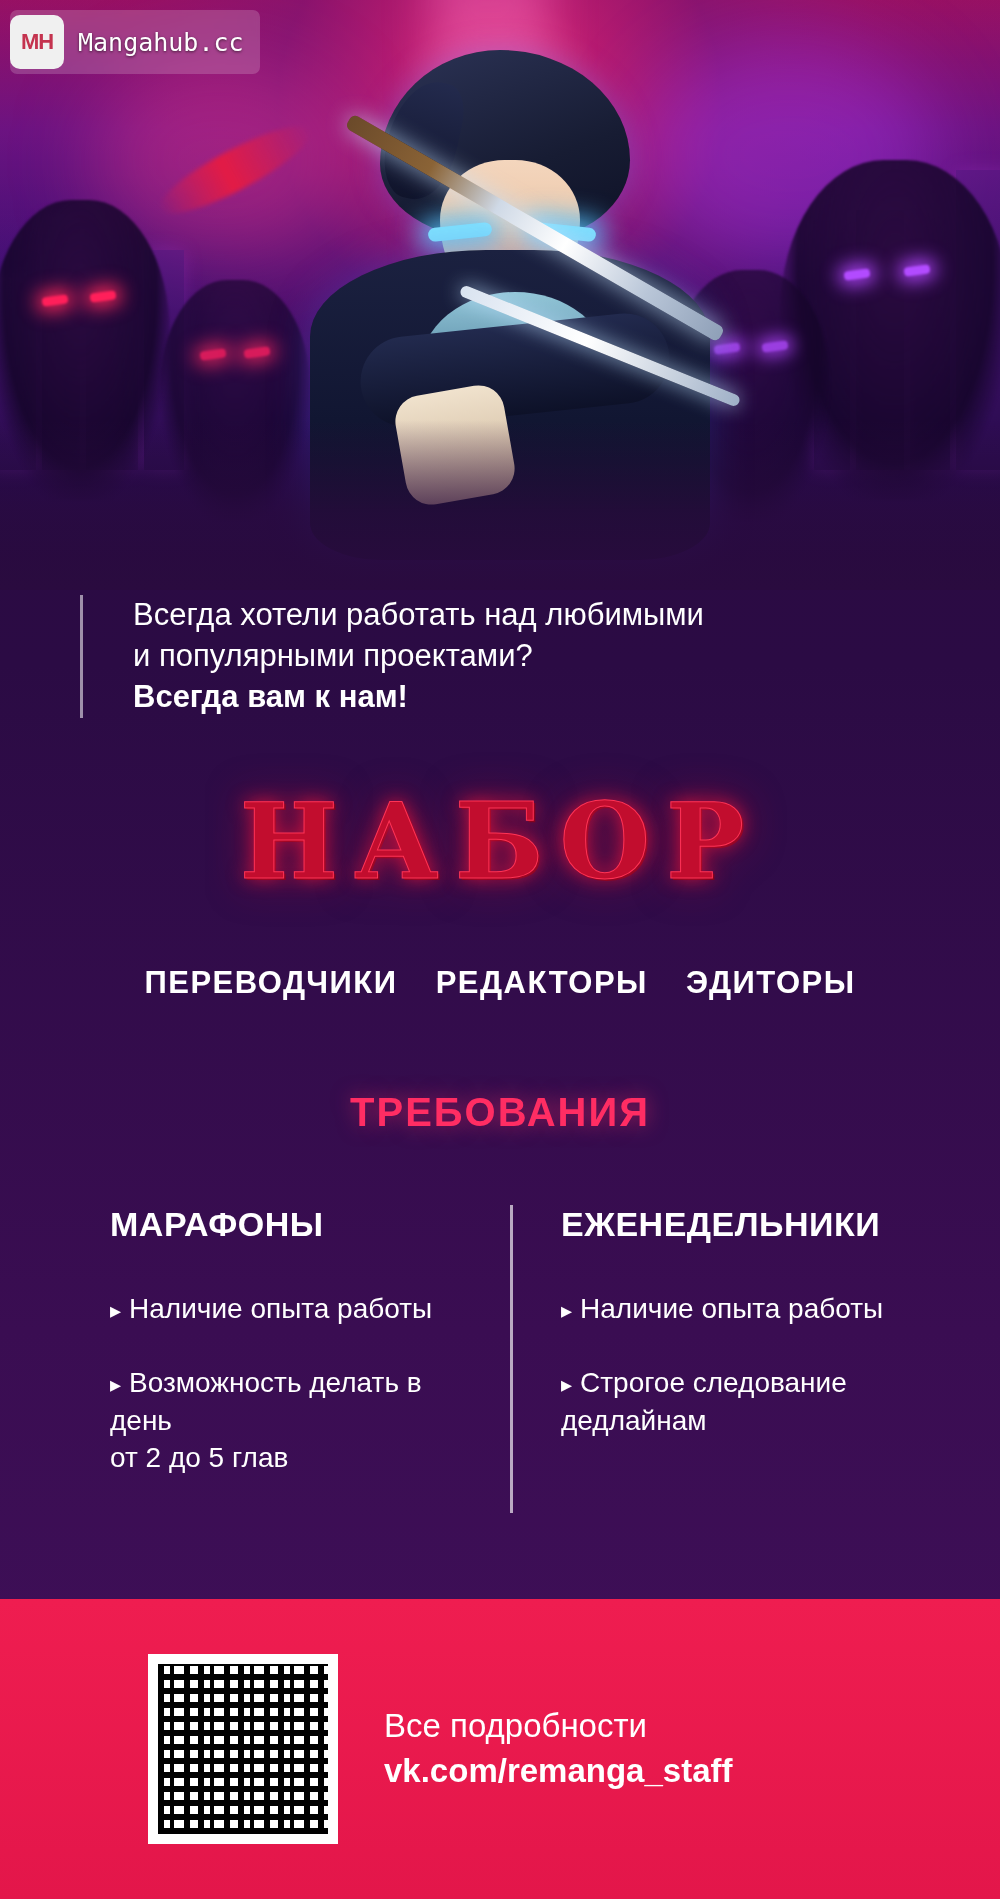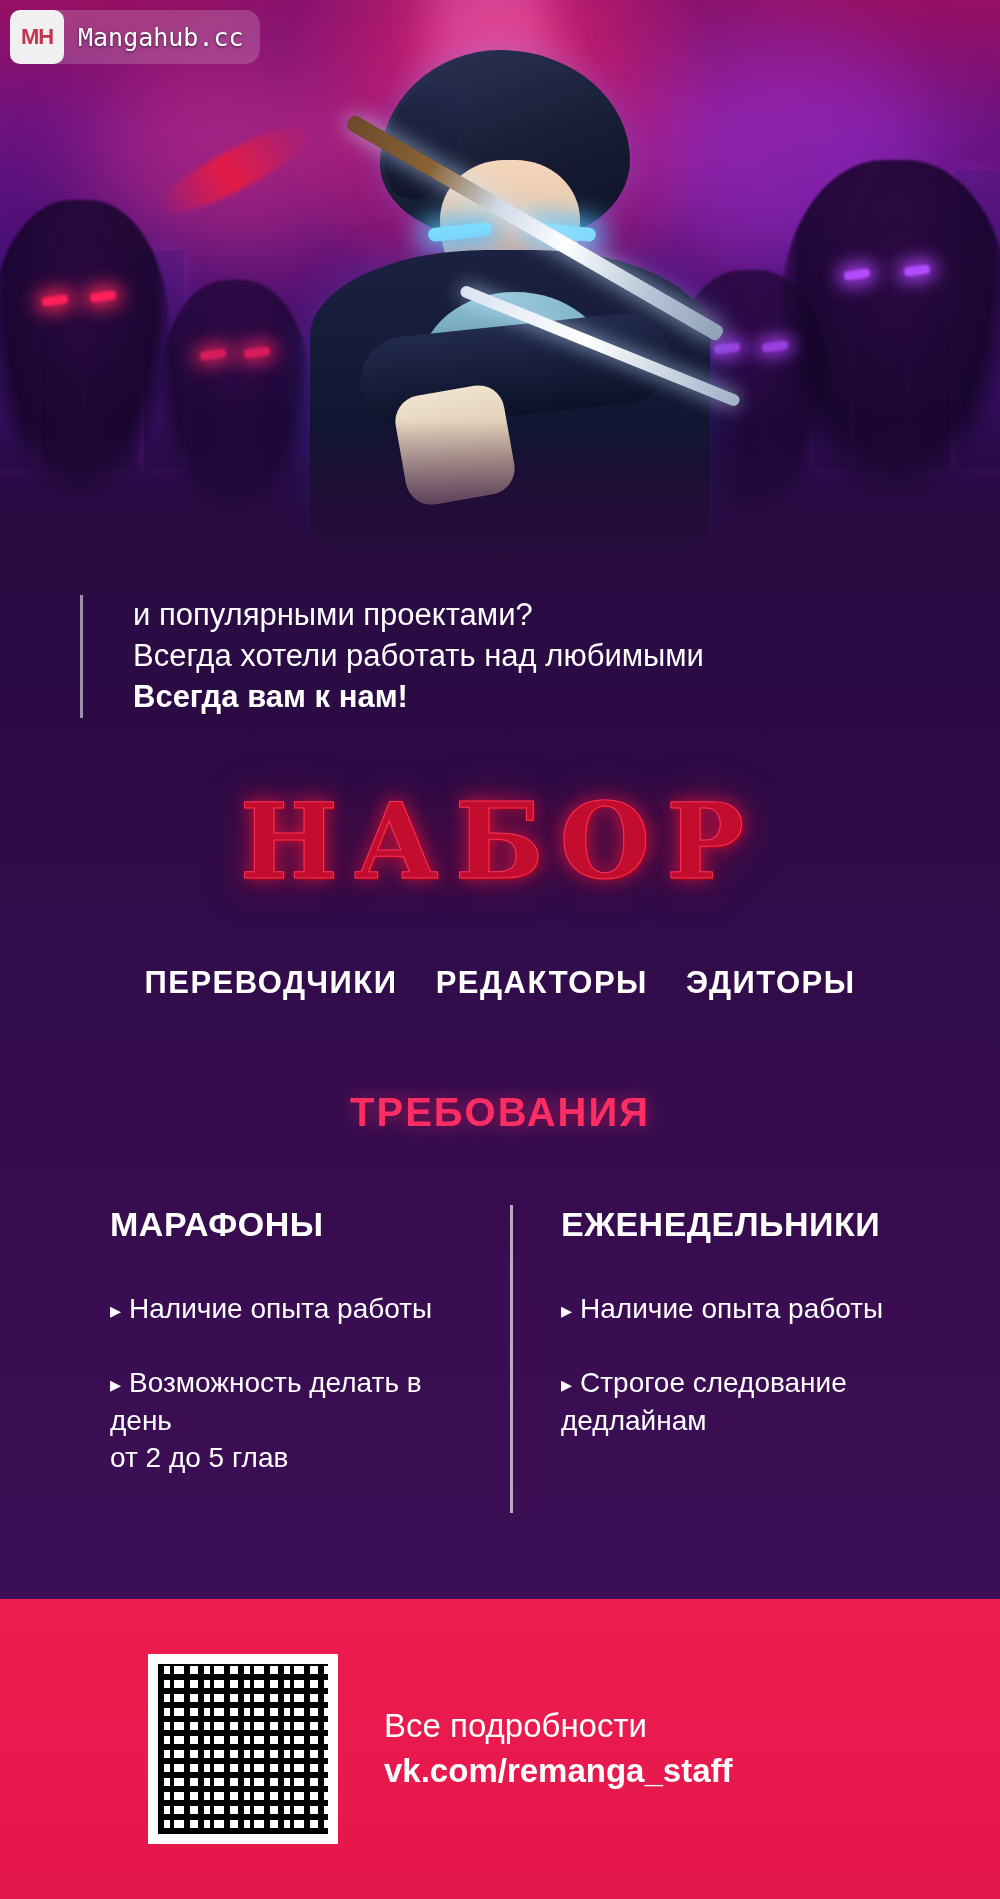--- a/index.html
+++ b/index.html
@@ -189,23 +189,23 @@
     filter: blur(2px);
   }
 
   
   .badge {
     position: absolute;
     left: 10px;
     top: 10px;
     display: flex;
     align-items: center;
-    height: 54px;
+    height: 64px;
     background: rgba(255,255,255,0.18);
-    border-radius: 15px;
+    border-radius: 7px;
     padding-right: 16px;
     backdrop-filter: blur(2px);
   }
   .badge-logo {
     width: 54px; height: 54px;
     border-radius: 10px;
     background: #f0f0f0;
     color: #c4334f;
     font-weight: bold;
     font-size: 22px;
@@ -422,22 +422,22 @@
 
     <div class="art-bottom-fade"></div>
   </div>
 
   <div class="badge">
     <div class="badge-logo">MH</div>
     <div class="badge-text">Mangahub.cc</div>
   </div>
 
   <div class="intro">
+    <p>Всегда хотели работать над любимыми</p>
     <p>и популярными проектами?</p>
-    <p>Всегда хотели работать над любимыми</p>
     <p class="bold">Всегда вам к нам!</p>
   </div>
 
   <div class="title">НАБОР</div>
 
   <div class="roles">
     <span>ПЕРЕВОДЧИКИ</span>
     <span>РЕДАКТОРЫ</span>
     <span>ЭДИТОРЫ</span>
   </div>

